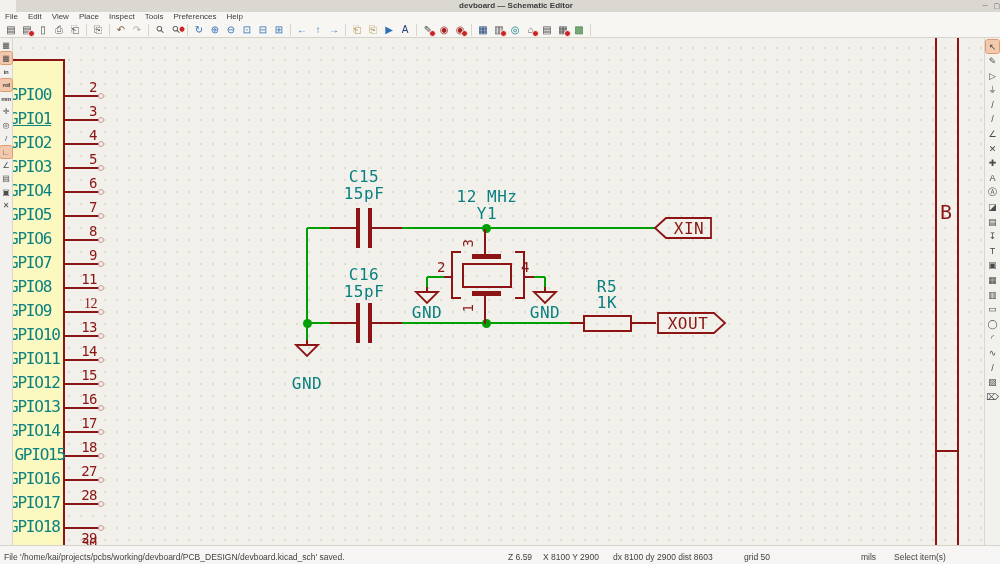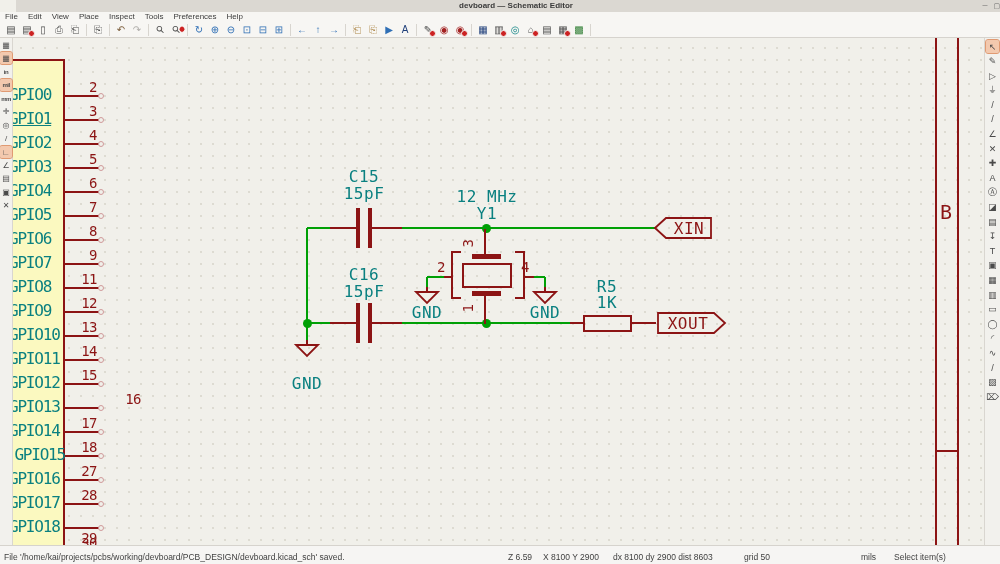--- a/index.html
+++ b/index.html
@@ -384,21 +384,21 @@
         <div class="ic-pincirc" style="top: 223px;"></div>
       </div>
       <div>
         <div class="ic-label" style="top: 239px;">GPIO8</div>
         <div class="ic-pinnum" style="top: 234px;">11</div>
         <div class="ic-pinline" style="top: 249px;"></div>
         <div class="ic-pincirc" style="top: 247px;"></div>
       </div>
       <div>
         <div class="ic-label" style="top: 263px;">GPIO9</div>
-        <div class="ic-pinnum" style="top: 258px;">12</div>
+        <div class="ic-pinnum" style="top: 258px; font-family: Liberation Serif, serif;">12</div>
         <div class="ic-pinline" style="top: 273px;"></div>
         <div class="ic-pincirc" style="top: 271px;"></div>
       </div>
       <div>
         <div class="ic-label" style="top: 287px;">GPIO10</div>
         <div class="ic-pinnum" style="top: 282px;">13</div>
         <div class="ic-pinline" style="top: 297px;"></div>
         <div class="ic-pincirc" style="top: 295px;"></div>
       </div>
       <div>
@@ -408,21 +408,21 @@
         <div class="ic-pincirc" style="top: 319px;"></div>
       </div>
       <div>
         <div class="ic-label" style="top: 335px;">GPIO12</div>
         <div class="ic-pinnum" style="top: 330px;">15</div>
         <div class="ic-pinline" style="top: 345px;"></div>
         <div class="ic-pincirc" style="top: 343px;"></div>
       </div>
       <div>
         <div class="ic-label" style="top: 359px;">GPIO13</div>
-        <div class="ic-pinnum" style="top: 354px; padding-left: 44px;">16</div>
+        <div class="ic-pinnum" style="top: 354px;">16</div>
         <div class="ic-pinline" style="top: 369px;"></div>
         <div class="ic-pincirc" style="top: 367px;"></div>
       </div>
       <div>
         <div class="ic-label" style="top: 383px;">GPIO14</div>
         <div class="ic-pinnum" style="top: 378px;">17</div>
         <div class="ic-pinline" style="top: 393px;"></div>
         <div class="ic-pincirc" style="top: 391px;"></div>
       </div>
       <div>

